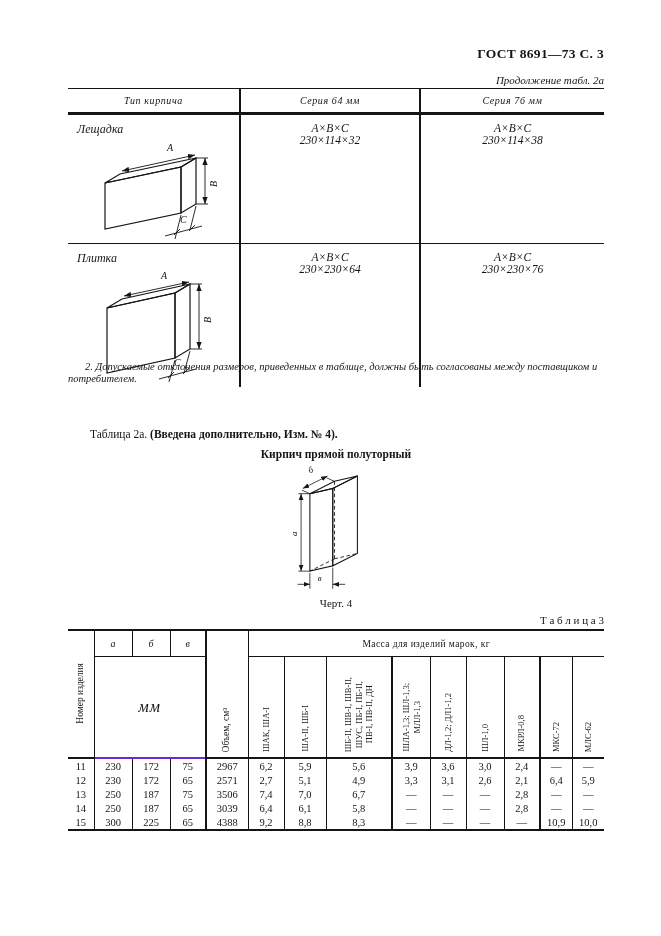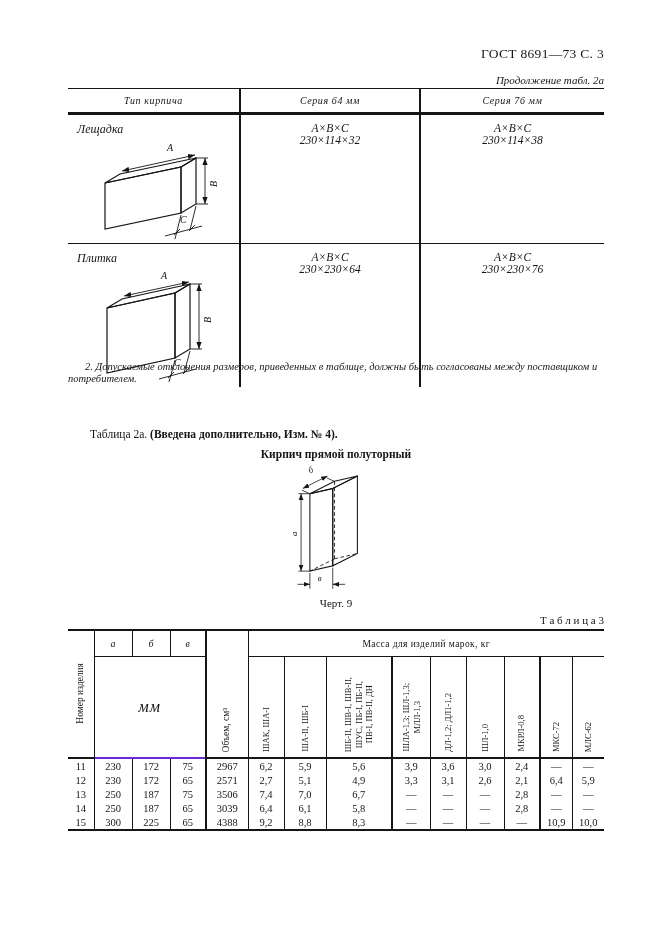--- a/index.html
+++ b/index.html
@@ -3,21 +3,21 @@
 <meta charset="utf-8">
 <style>
   html,body{margin:0;padding:0;}
   body{
     width:661px;height:936px;background:#ffffff;position:relative;
     font-family:"Liberation Serif","DejaVu Serif",serif;color:#151515;
     overflow:hidden;
   }
   .abs{position:absolute;}
   
-  #gost-header{right:57px;top:46px;font-weight:normal;font-size:13.5px;letter-spacing:.3px;}
+  #gost-header{right:57px;top:46px;font-weight:bold;font-size:13.5px;letter-spacing:.3px;}
   #continuation{right:57px;top:74px;font-style:italic;font-size:11px;}
   
   #t2a{left:68px;top:88px;}
   #t2a table{border-collapse:collapse;table-layout:fixed;width:536px;}
   #t2a th{font-weight:normal;font-style:italic;font-size:10px;letter-spacing:.6px;
           border-top:1px solid #151515;border-bottom:3px solid #151515;height:21px;}
   #t2a .v64,#t2a .v76{border-left:2px solid #151515;}
   #t2a tbody td{vertical-align:top;}
   #t2a tr.r1 td{height:117px;border-bottom:1px solid #151515;}
   #t2a tr.r2 td{height:131px;}
@@ -182,21 +182,21 @@
     <line class="dimln" x1="36" y1="124" x2="23" y2="124"></line>
     <line class="dimln" x1="26" y1="36" x2="26" y2="124" marker-start="url(#mS)" marker-end="url(#mE)"></line>
     <text class="svgTxt" transform="translate(21,84) rotate(-90)">а</text>
     <line class="dimln" x1="36" y1="126" x2="36" y2="144"></line>
     <line class="dimln" x1="62" y1="120" x2="62" y2="144"></line>
     <line class="dimln" x1="22" y1="139" x2="36" y2="139" marker-end="url(#mE)"></line>
     <line class="dimln" x1="76" y1="139" x2="62" y2="139" marker-end="url(#mE)"></line>
     <text class="svgTxt" x="45" y="135">в</text>
   </svg>
 </div>
-<div class="abs" id="fig-caption">Черт. 9</div>
+<div class="abs" id="fig-caption">Черт. 4</div>
 
 <div class="abs" id="t3-label">Т а б л и ц а  3</div>
 <div class="abs" id="t3">
   <table>
     <colgroup>
       <col style="width:26px">
         <col style="width:38px">
         <col style="width:38px">
         <col style="width:36px">
       <col style="width:42px">

